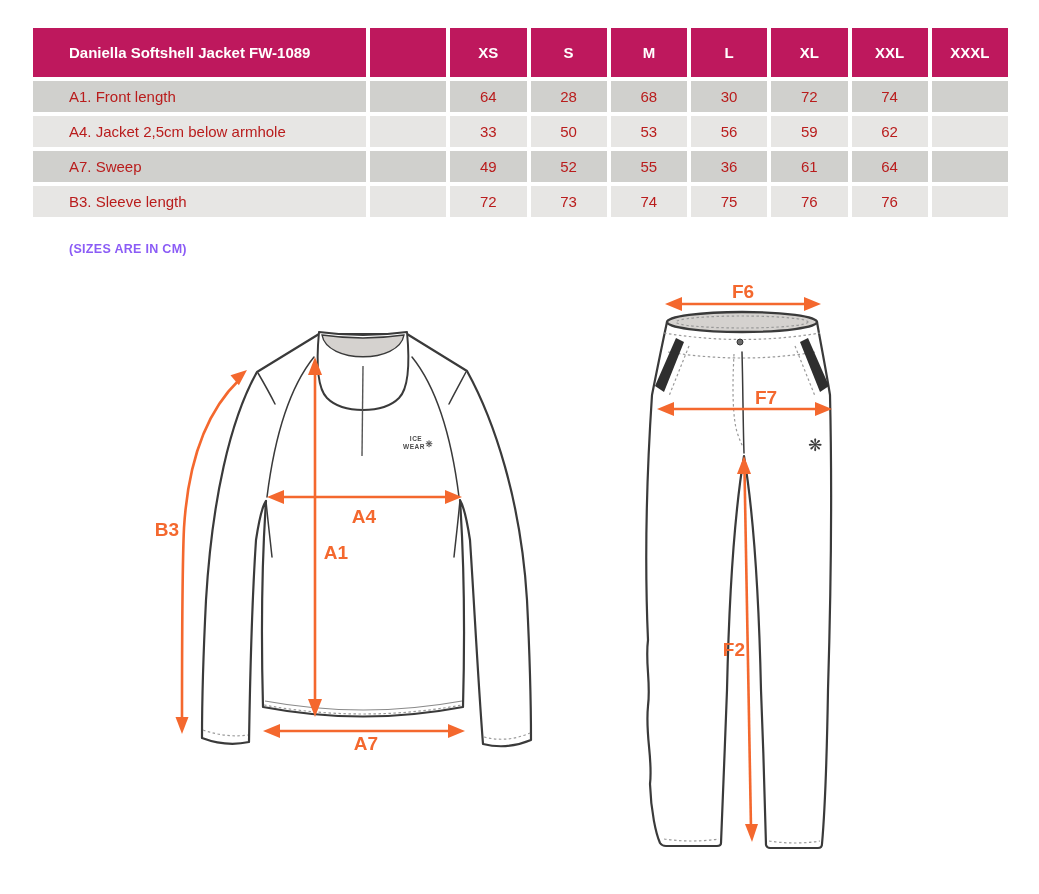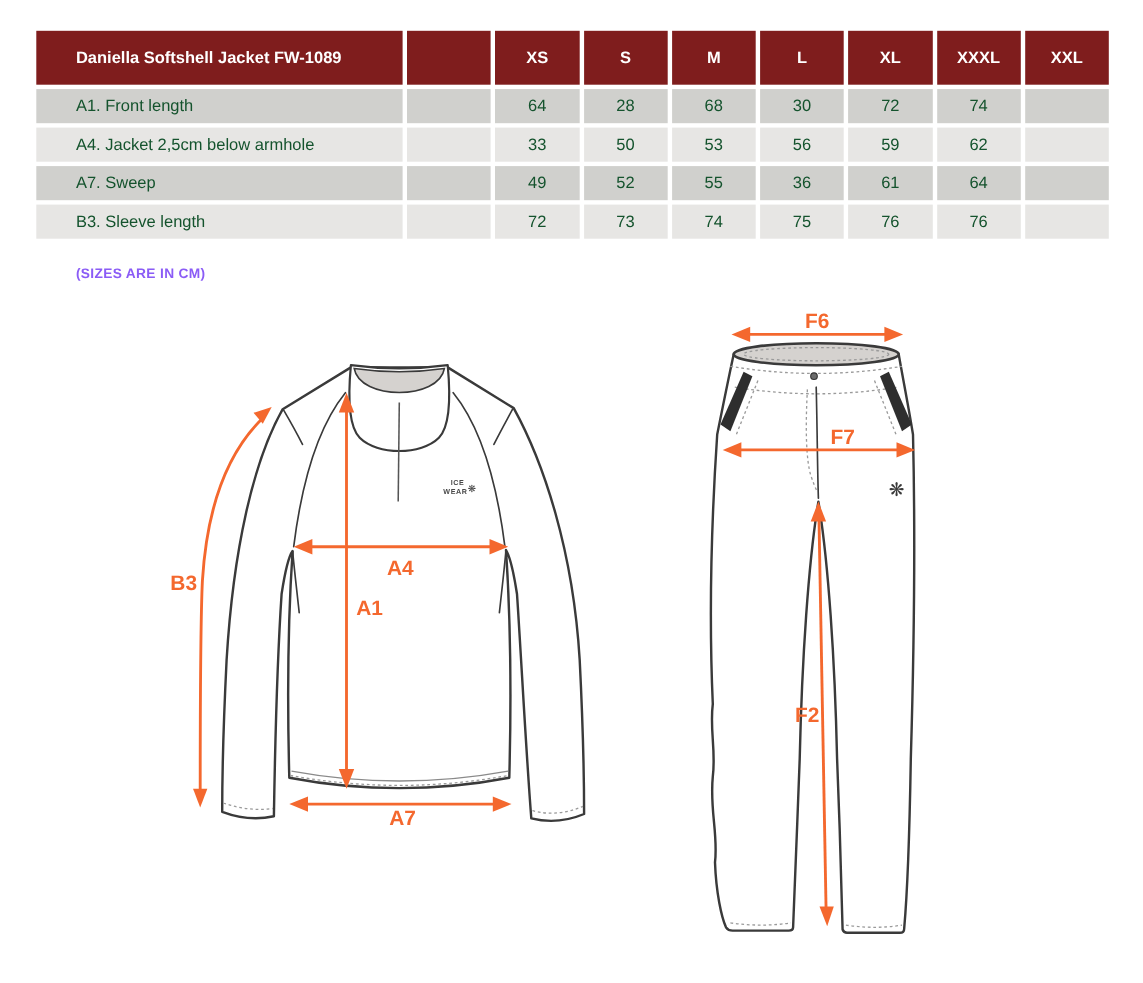--- a/index.html
+++ b/index.html
@@ -8,22 +8,22 @@
     font-family:"Liberation Sans", sans-serif;position:relative;
   }
   
   .tbl{
     position:absolute;left:33px;top:28px;width:975px;
     display:grid;
     grid-template-columns:333px repeat(8,1fr);
     grid-template-rows:49px repeat(4,31px);
     gap:4px;background:#ffffff;
   }
-  .c{display:flex;align-items:center;justify-content:center;font-size:15px;color:#14532d;}
-  .hd{background:#7f1d1d;color:#ffffff;font-weight:700;}
+  .c{display:flex;align-items:center;justify-content:center;font-size:15px;color:#b91c1c;}
+  .hd{background:#be185d;color:#ffffff;font-weight:700;}
   .name,.lbl{justify-content:flex-start;padding-left:36px;}
   .r0{background:#D0D0CD;}
   .r1{background:#E7E6E4;}
   
   .note{
     position:absolute;left:69px;top:242px;
     color:#8b5cf6;font-weight:700;font-size:12.5px;letter-spacing:.3px;
   }
   
   .diagram{position:absolute;left:0;top:270px;width:1039px;height:624px;}
@@ -45,22 +45,22 @@
 
   <div class="c hd name">
       <span>Daniella Softshell Jacket FW-1089</span>
     </div>
   <div class="c hd"></div>
   <div class="c hd">XS</div>
   <div class="c hd">S</div>
   <div class="c hd">M</div>
   <div class="c hd">L</div>
   <div class="c hd">XL</div>
+  <div class="c hd">XXL</div>
   <div class="c hd">XXXL</div>
-  <div class="c hd">XXL</div>
 
   <div class="c r0 lbl">A1. Front length</div>
   <div class="c r0"></div>
   <div class="c r0">64</div>
   <div class="c r0">28</div>
   <div class="c r0">68</div>
   <div class="c r0">30</div>
   <div class="c r0">72</div>
   <div class="c r0">74</div>
   <div class="c r0"></div>

